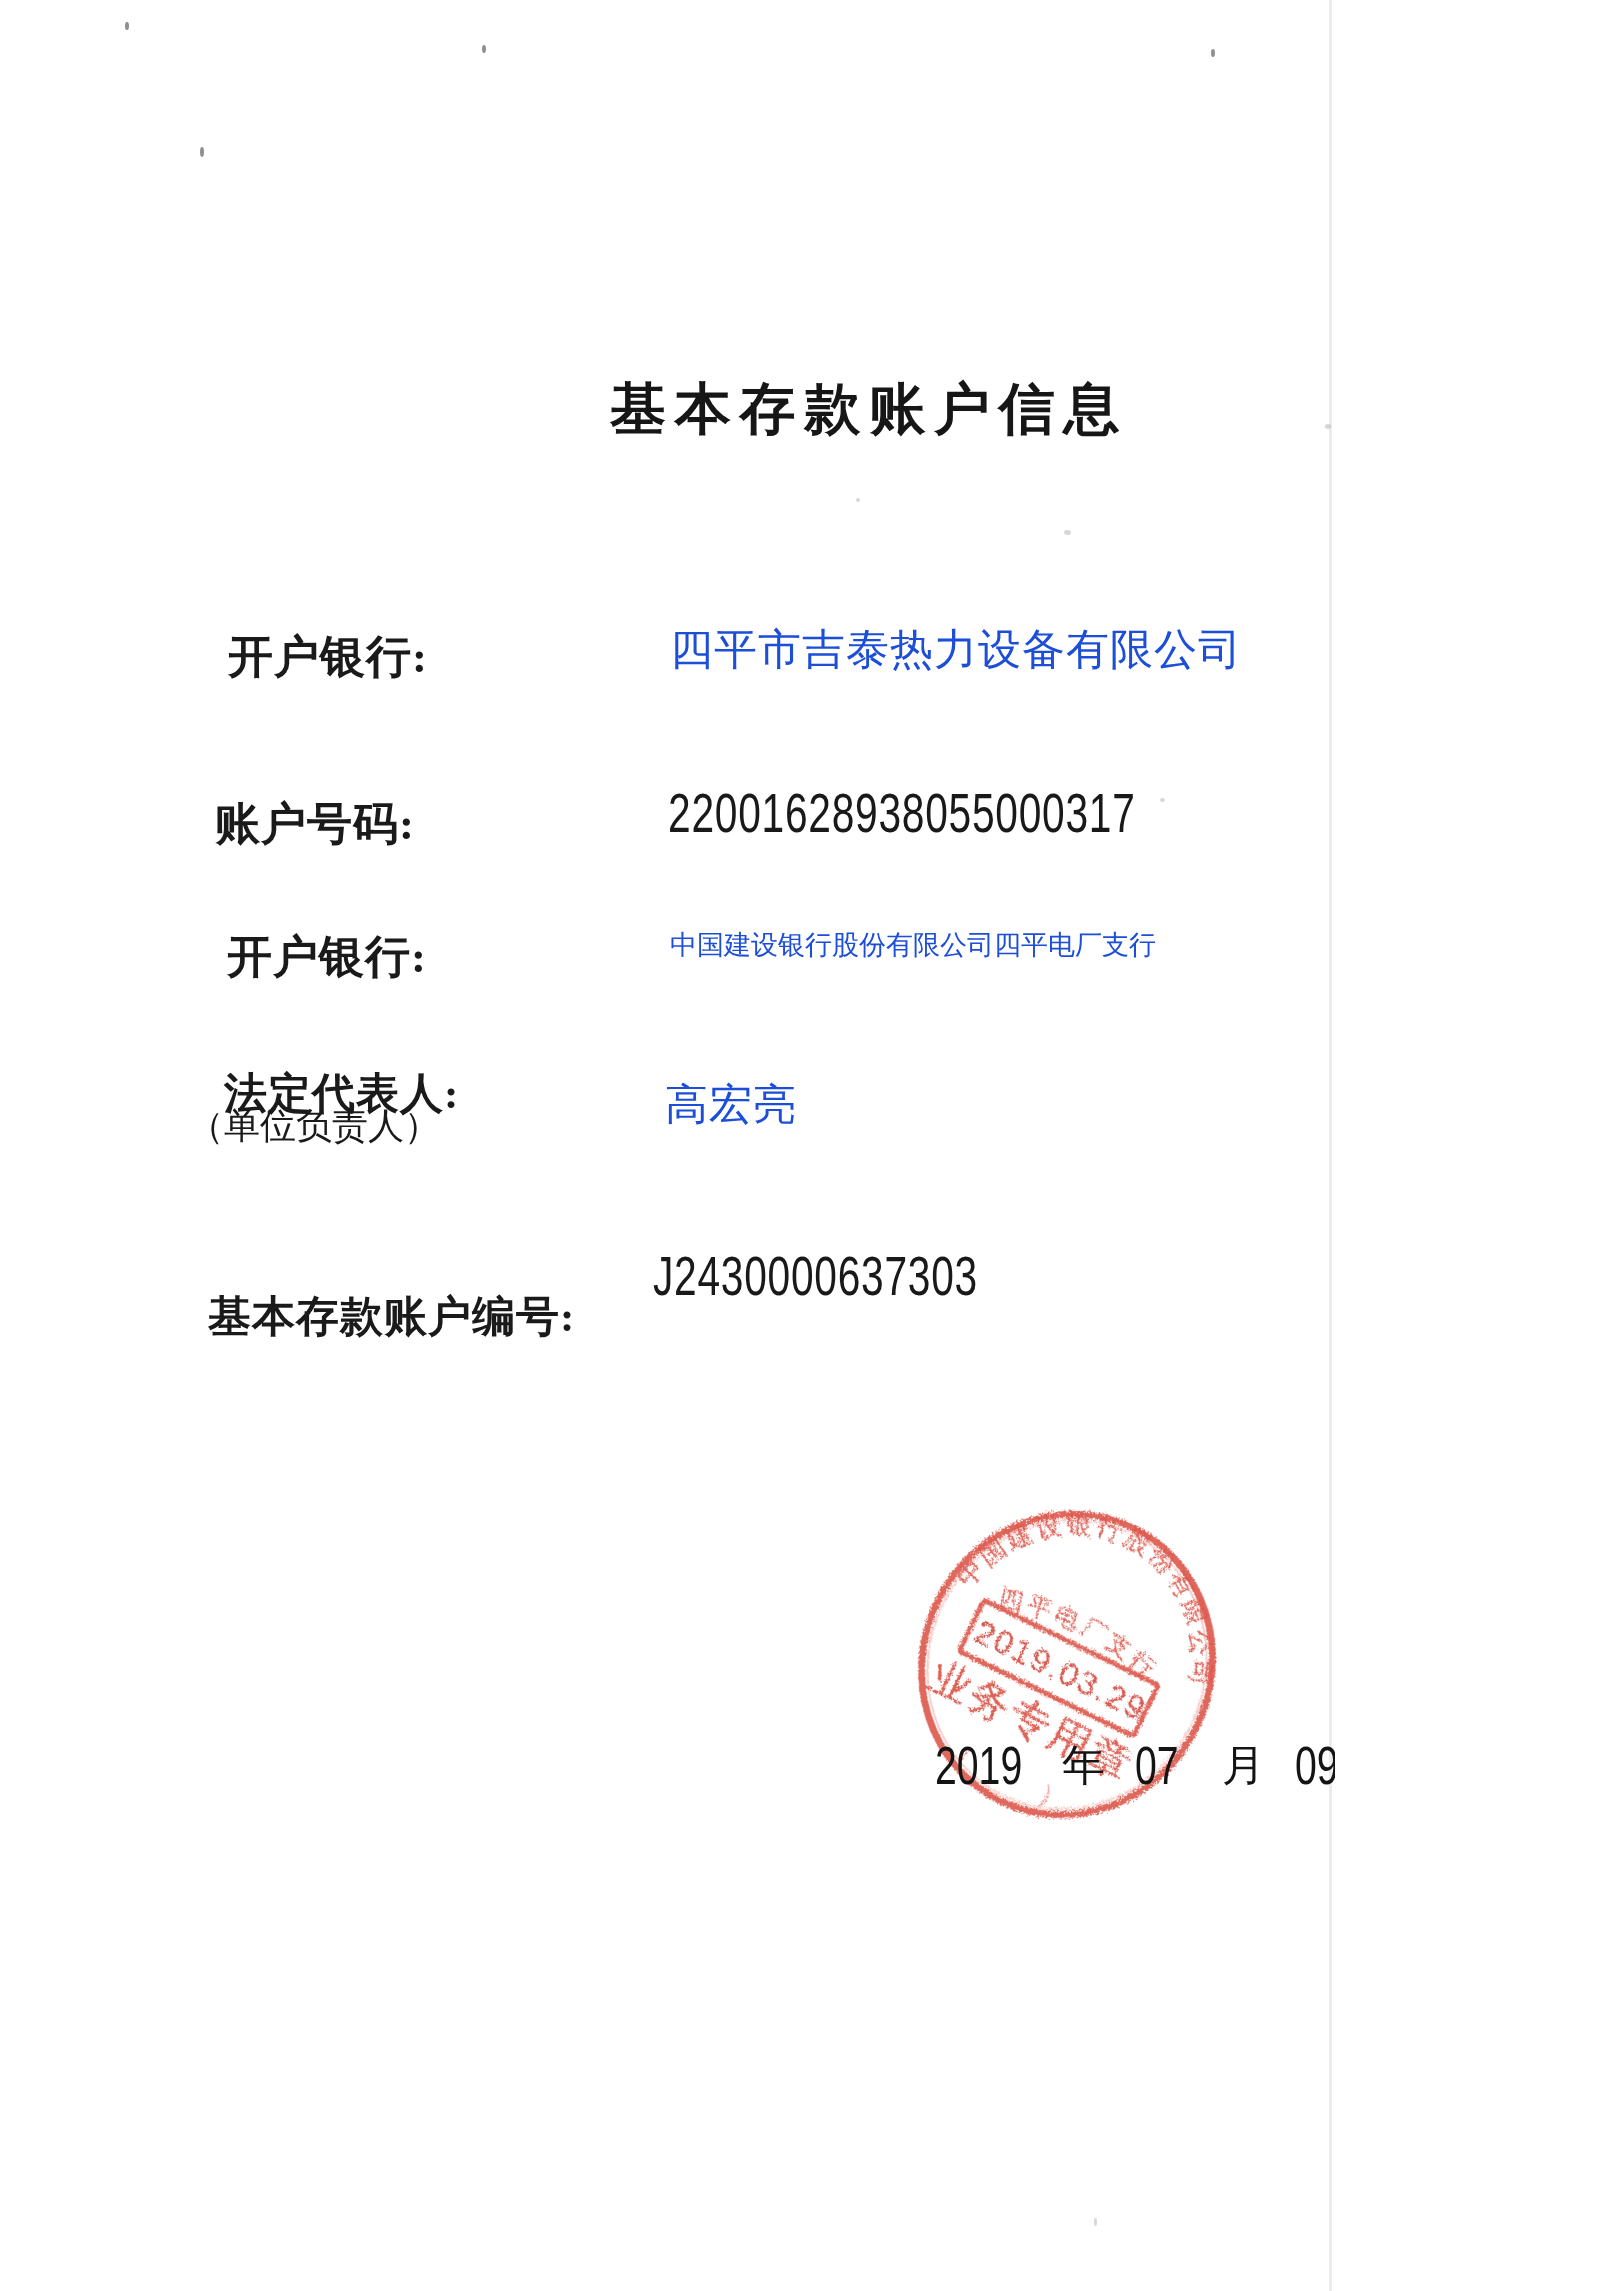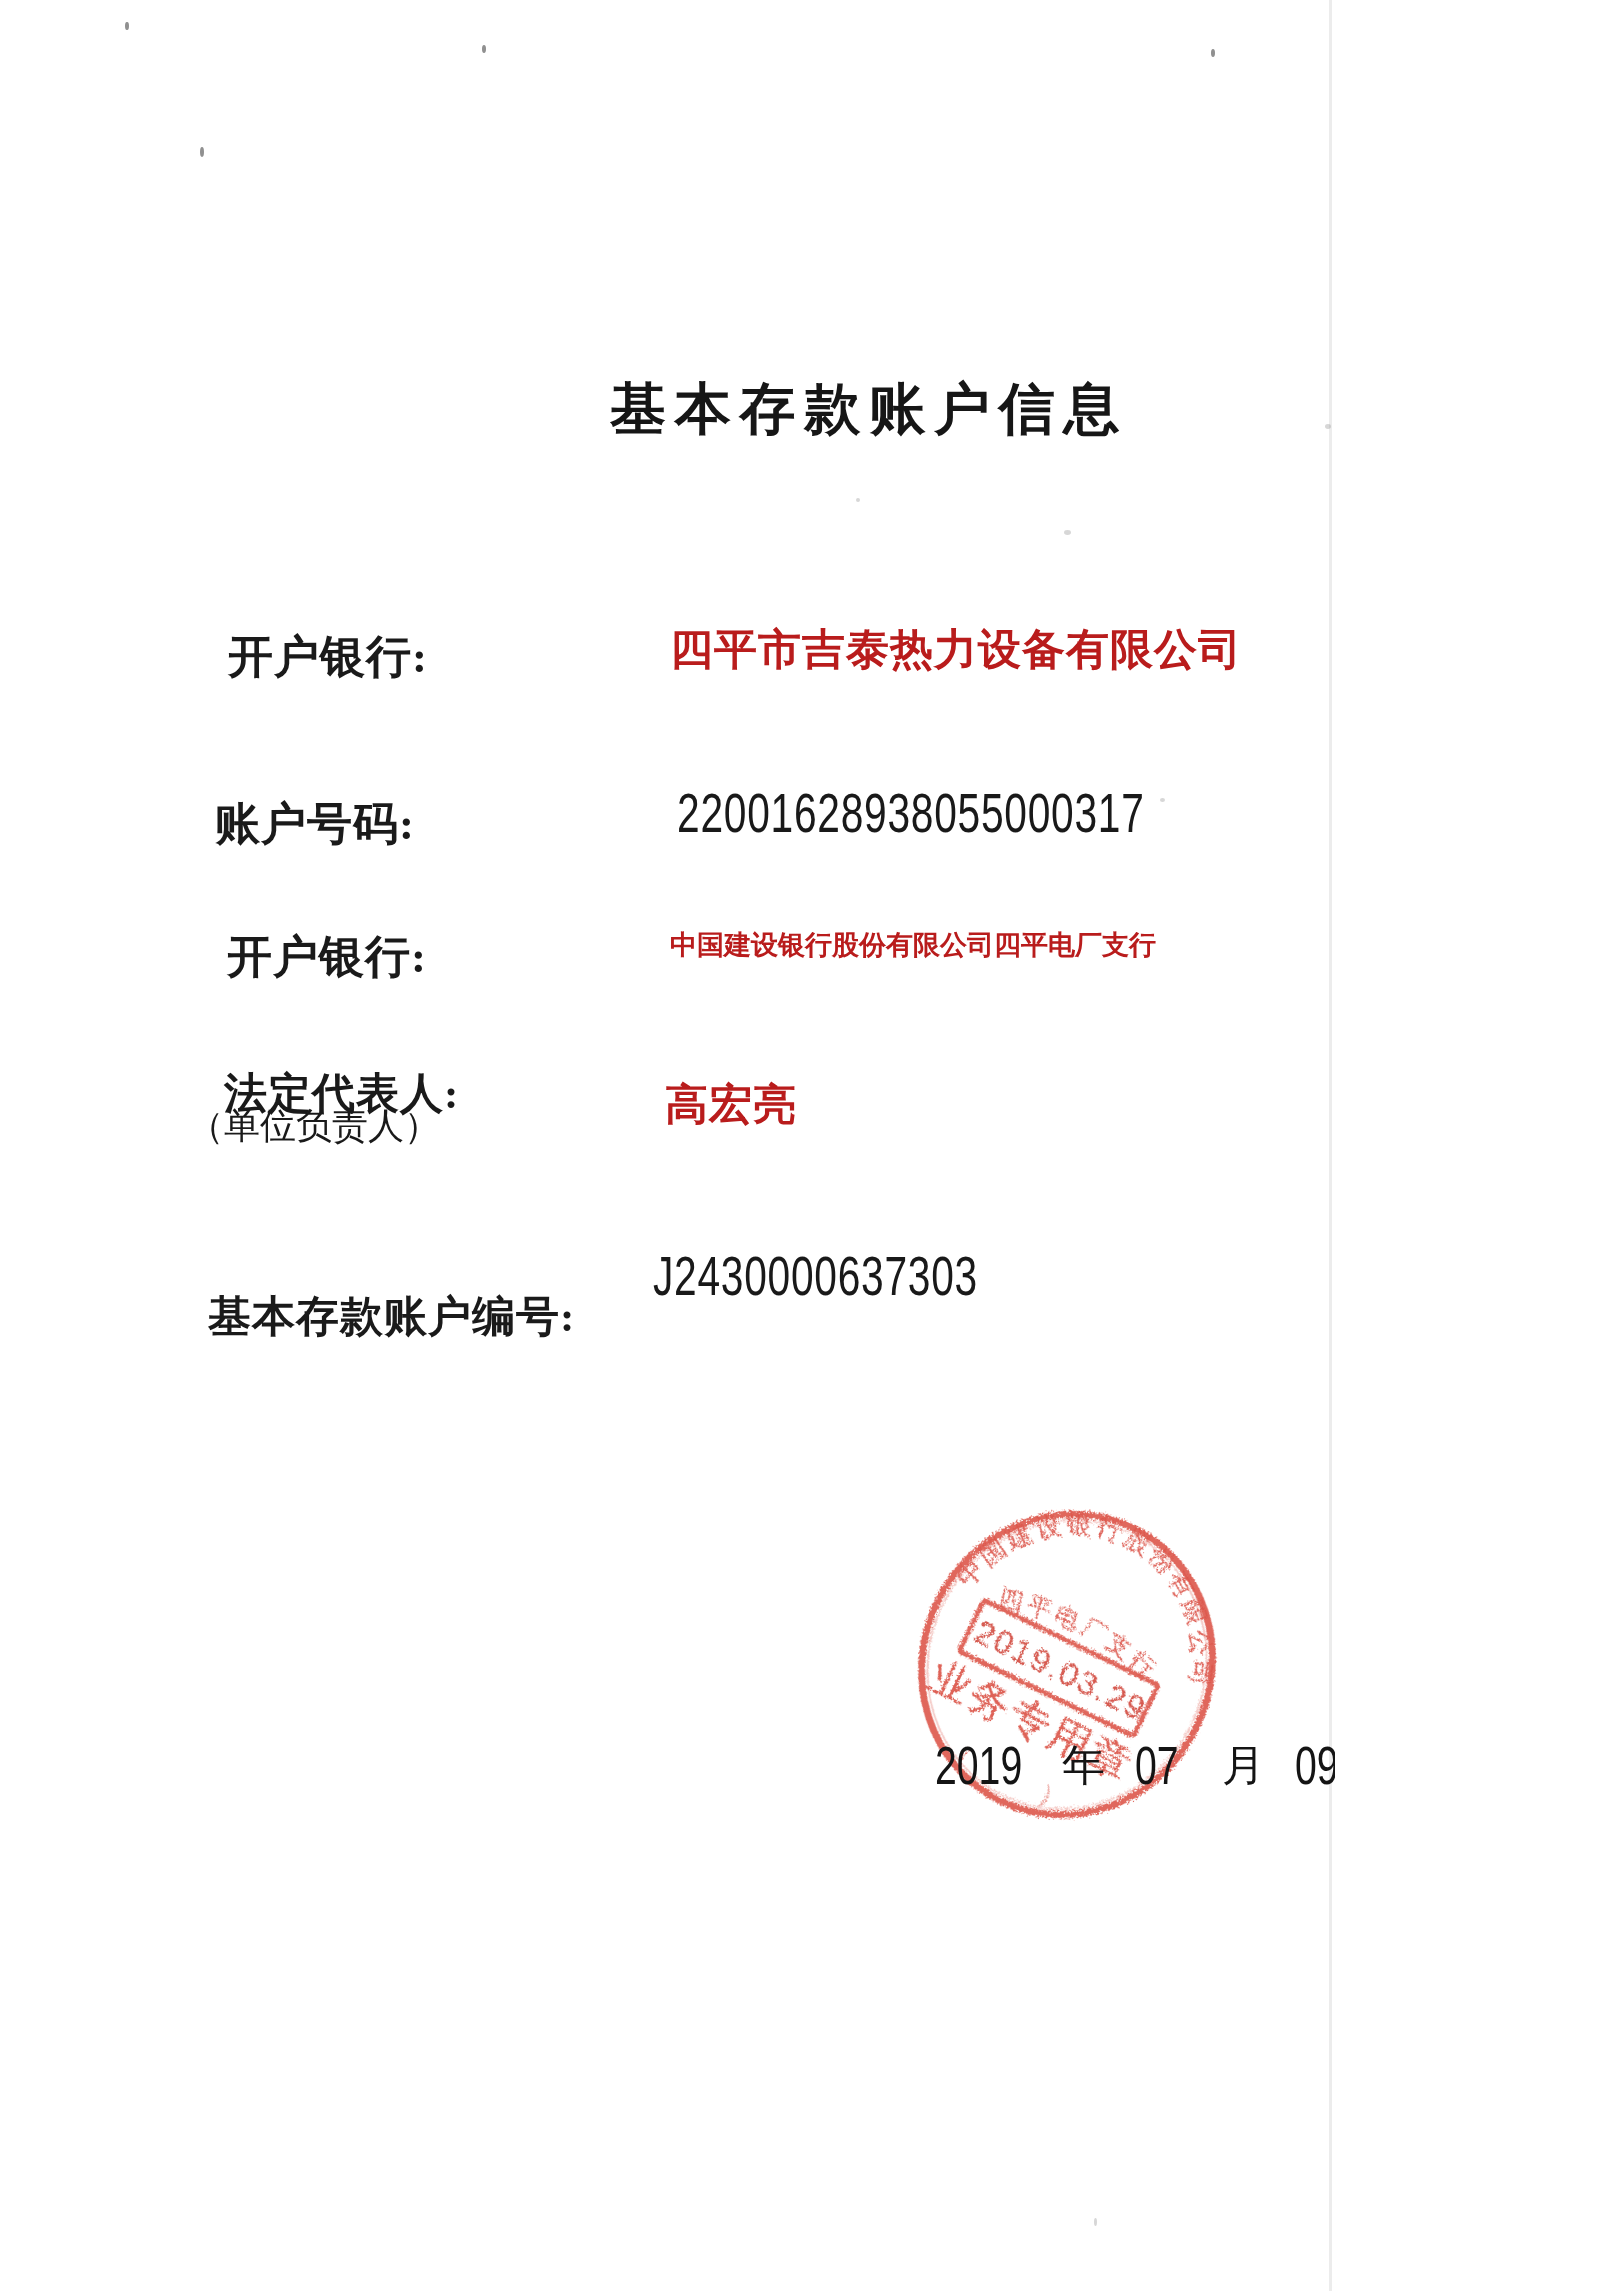--- a/index.html
+++ b/index.html
@@ -15,21 +15,21 @@
   .doc-title{
     font-size:56px;font-weight:700;letter-spacing:8.8px;
     color:#161616;white-space:nowrap;
   }
   .field-label{
     font-size:45px;font-weight:600;letter-spacing:1px;white-space:nowrap;color:#1a1a1a;
   }
   .field-label.small{font-size:43px;margin-top:30px;}
   .field-label.sub{font-size:36px;font-weight:400;letter-spacing:0;}
   .field-value{
-    font-size:43px;font-weight:700;letter-spacing:1px;white-space:nowrap;color:#b91c1c;
+    font-size:43px;font-weight:400;letter-spacing:1px;white-space:nowrap;color:#1d4ed8;
   }
   .field-value.long{font-size:27px;letter-spacing:0;}
   .num{
     display:inline-block;
     font-family:"Liberation Sans", sans-serif;
     font-size:55px;line-height:55px;font-weight:400;
     transform:scaleX(.74);transform-origin:0 50%;
     letter-spacing:1px;white-space:nowrap;color:#191919;
   }
   .date-line{z-index:3;}
@@ -70,21 +70,21 @@
 
   <div class="abs doc-title" style="left:610px;top:372px;">基本存款账户信息</div>
 
   <div>
     <div class="abs field-label" style="left:228px;top:627px;">开户银行:</div>
     <div class="abs field-value" style="left:670px;top:621px;">四平市吉泰热力设备有限公司</div>
   </div>
 
   <div>
     <div class="abs field-label" style="left:215px;top:794px;">账户号码:</div>
-    <div class="abs" style="left:668px;top:786px;margin-left:9px;">
+    <div class="abs" style="left:668px;top:786px;">
       <span class="num">22001628938055000317</span>
     </div>
   </div>
 
   <div>
     <div class="abs field-label" style="left:227px;top:927px;">开户银行:</div>
     <div class="abs field-value long" style="left:670px;top:927px;">中国建设银行股份有限公司四平电厂支行</div>
   </div>
 
   <div>

